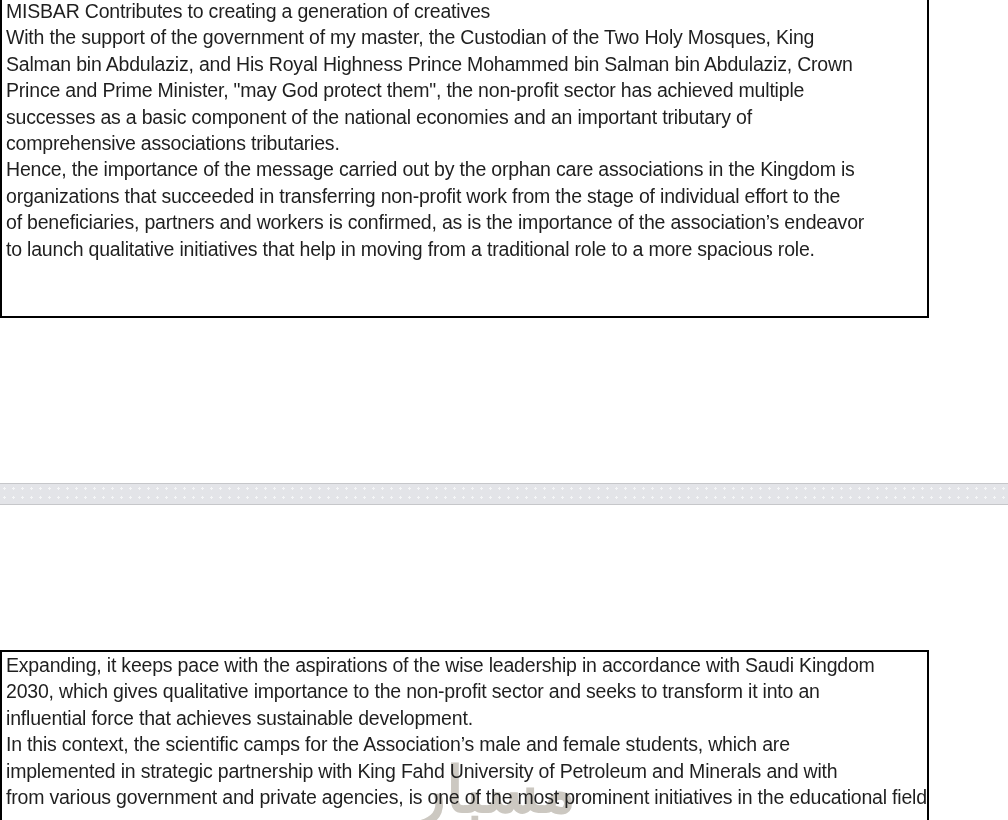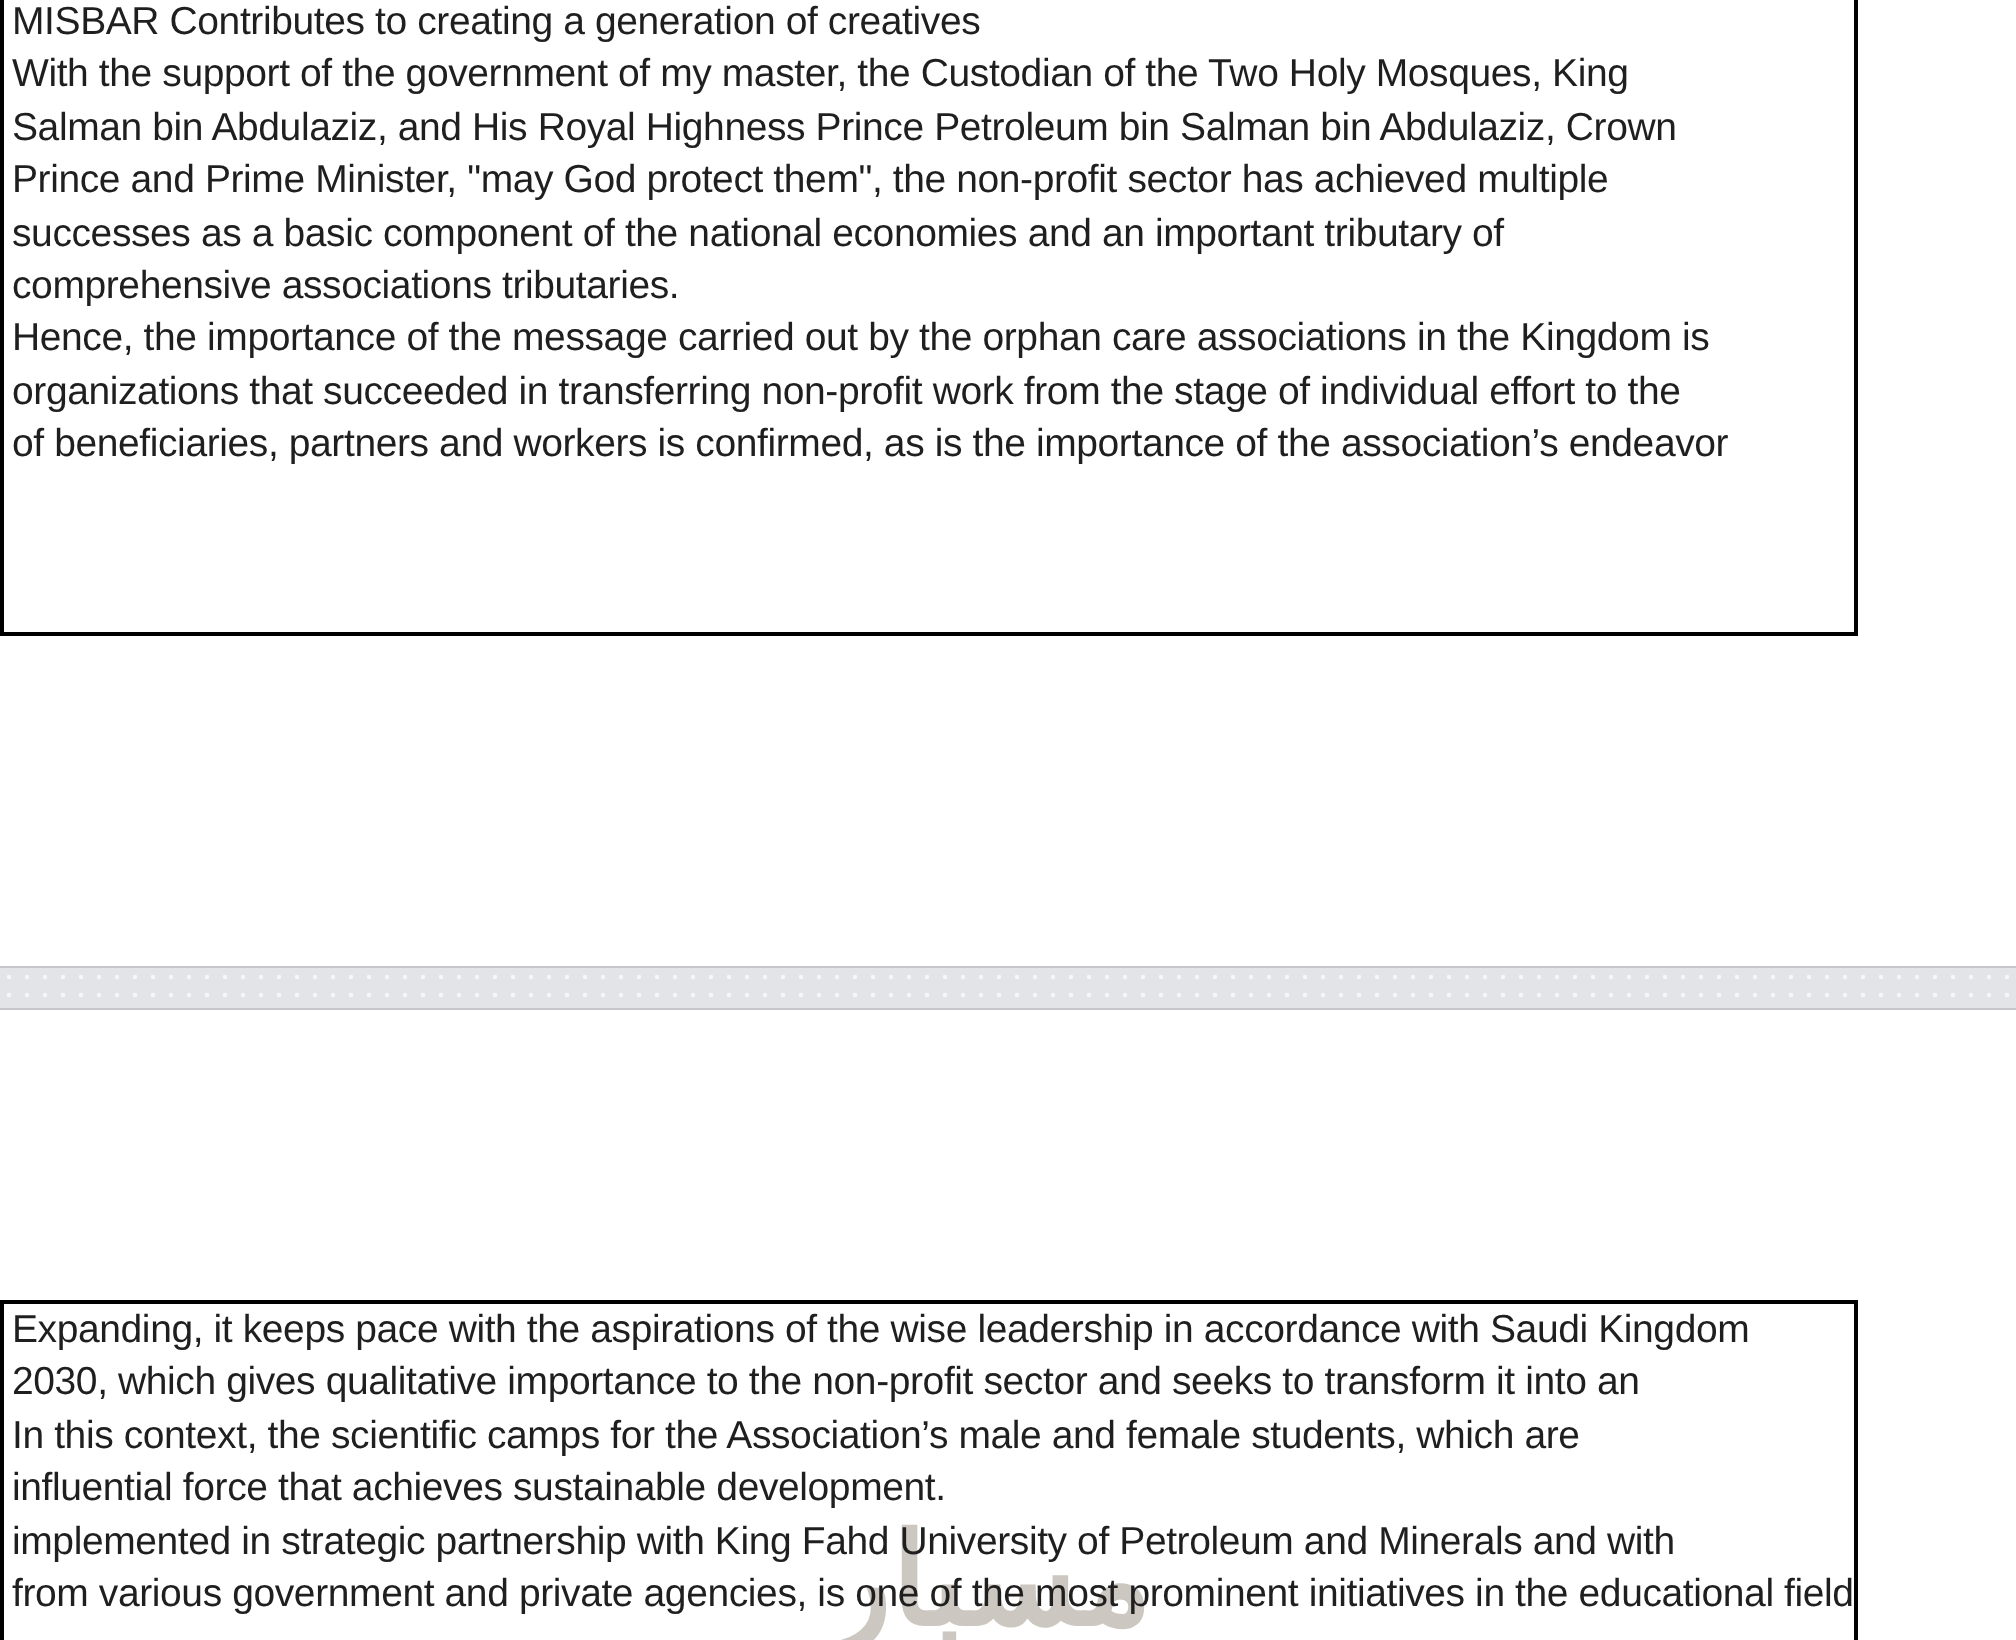--- a/index.html
+++ b/index.html
@@ -70,31 +70,32 @@
   }
 </style>
 </head>
 <body>
 
 <div id="watermark">مسبار</div>
 
 <div class="textbox" id="block1">
   <div class="docline">MISBAR Contributes to creating a generation of creatives</div>
   <div class="docline">With the support of the government of my master, the Custodian of the Two Holy Mosques, King</div>
-  <div class="docline">Salman bin Abdulaziz, and His Royal Highness Prince Petroleum bin Salman bin Abdulaziz, Crown</div>
+  <div class="docline">Salman bin Abdulaziz, and His Royal Highness Prince Mohammed bin Salman bin Abdulaziz, Crown</div>
   <div class="docline">Prince and Prime Minister, "may God protect them", the non-profit sector has achieved multiple</div>
   <div class="docline">successes as a basic component of the national economies and an important tributary of</div>
   <div class="docline">comprehensive associations tributaries.</div>
   <div class="docline">Hence, the importance of the message carried out by the orphan care associations in the Kingdom is</div>
   <div class="docline">organizations that succeeded in transferring non-profit work from the stage of individual effort to the</div>
   <div class="docline">of beneficiaries, partners and workers is confirmed, as is the importance of the association’s endeavor</div>
+  <div class="docline">to launch qualitative initiatives that help in moving from a traditional role to a more spacious role.</div>
 </div>
 
 <div id="page-break-band"></div>
 
 <div class="textbox" id="block2">
   <div class="docline">Expanding, it keeps pace with the aspirations of the wise leadership in accordance with Saudi Kingdom</div>
   <div class="docline">2030, which gives qualitative importance to the non-profit sector and seeks to transform it into an</div>
+  <div class="docline">influential force that achieves sustainable development.</div>
   <div class="docline">In this context, the scientific camps for the Association’s male and female students, which are</div>
-  <div class="docline">influential force that achieves sustainable development.</div>
   <div class="docline">implemented in strategic partnership with King Fahd University of Petroleum and Minerals and with</div>
   <div class="docline">from various government and private agencies, is one of the most prominent initiatives in the educational field, which h</div>
 </div>
 
 </body></html>

